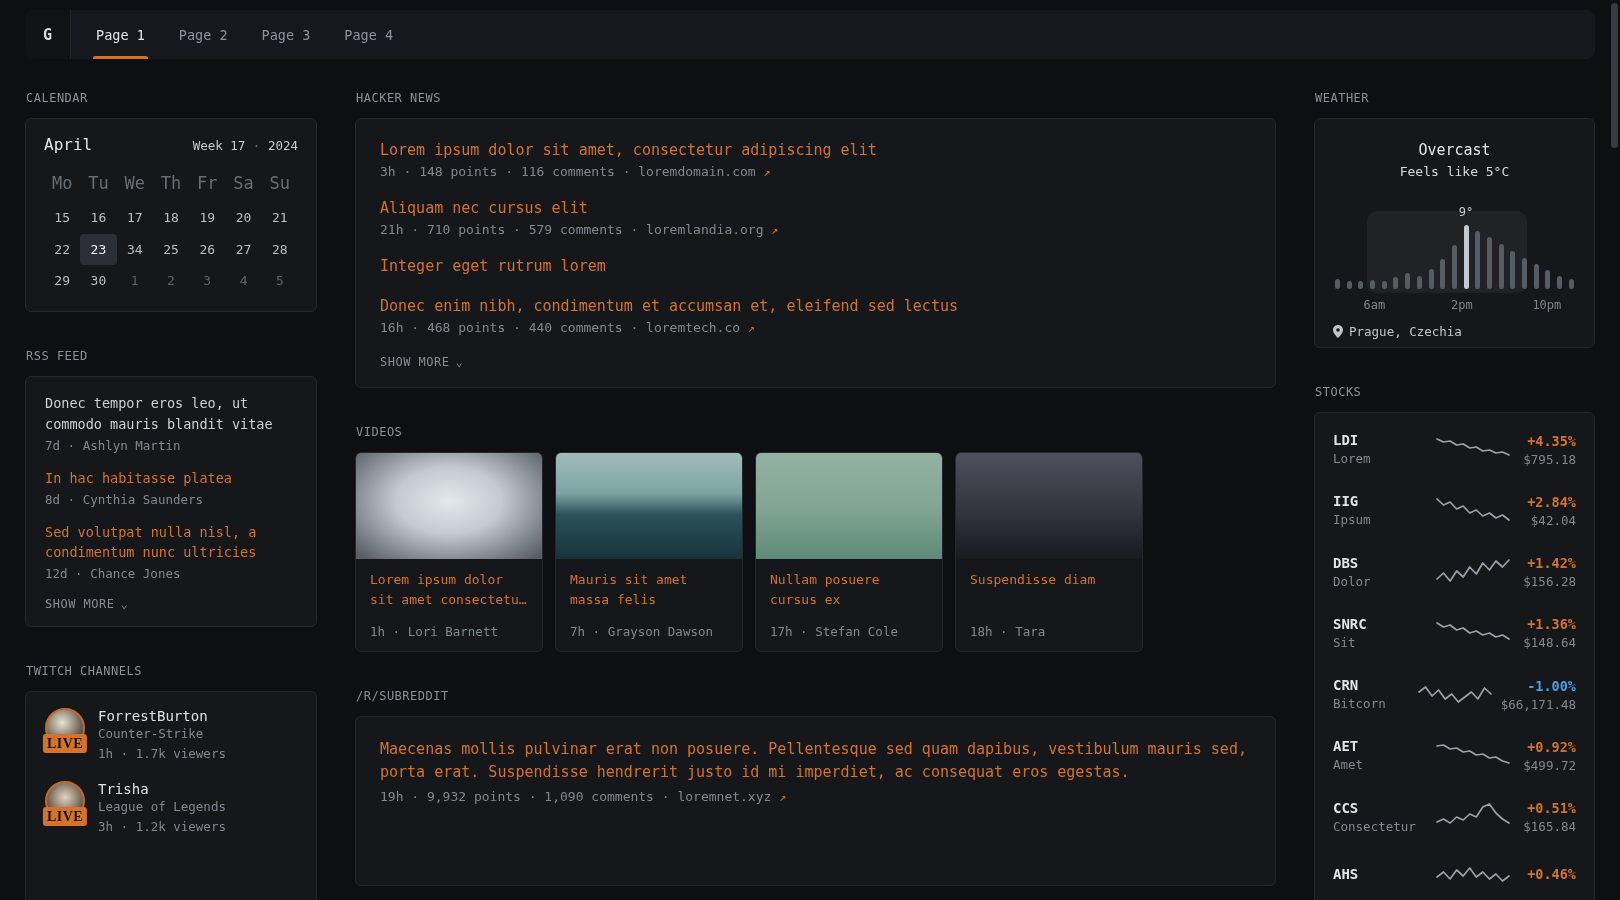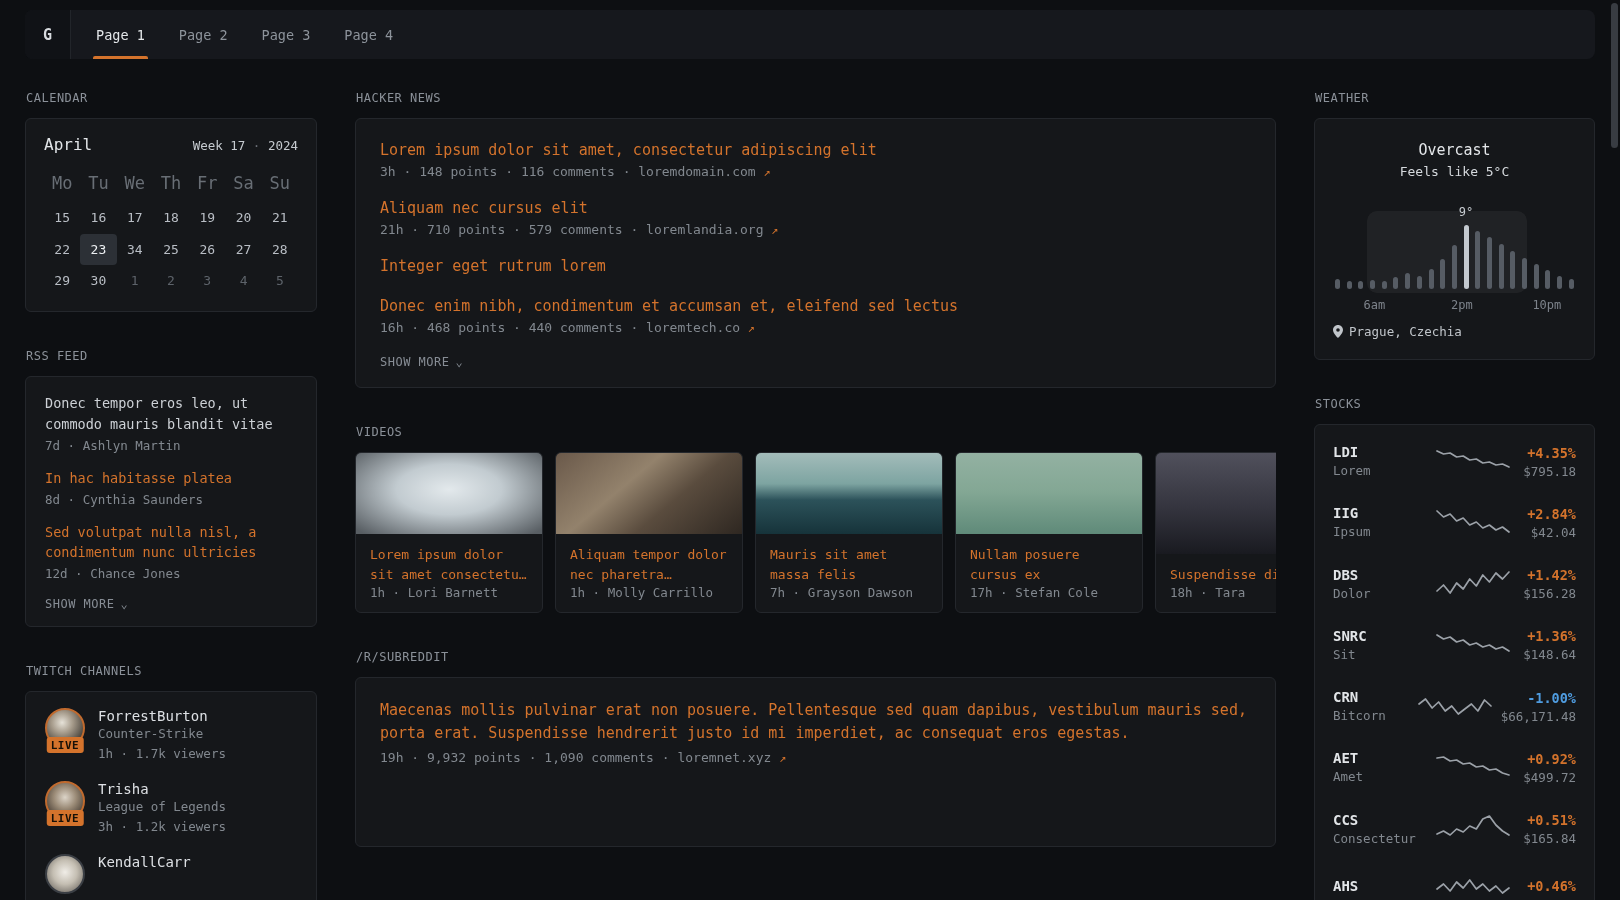--- a/index.html
+++ b/index.html
@@ -129,45 +129,46 @@
   .avatar.no-live { border-color: #3a3e44; }
   .av-1 { background: radial-gradient(circle at 42% 35%, #e6e2d8 0%, #a59a8a 34%, #423d36 78%); }
   .av-2 { background: radial-gradient(circle at 50% 40%, #dcd4c8 0%, #9a8a76 40%, #4a4036 80%); }
   .av-3 { background: radial-gradient(circle at 50% 45%, #f0ede7 0%, #c4beb2 45%, #76716a 85%); }
   .live-badge {
     position: absolute;
     left: 50%; bottom: -5px;
     transform: translateX(-50%);
     background: var(--accent);
     color: #161007;
-    font-size: 11px;
+    font-size: 14px;
     font-weight: bold;
     letter-spacing: .5px;
     padding: 1.5px 4px;
     border-radius: 3px;
+    font-family: Liberation Serif, serif;
   }
   .ch-name { font-size: 14px; color: #dde0e4; margin-bottom: 2px; }
   .ch-game, .ch-meta { line-height: 1.55; }
 
   
   .hn-card { padding: 21px 24px 18px; }
   .hn-item { margin-bottom: 19px; }
   .hn-title { display: block; font-size: 15px; line-height: 1.4; margin-bottom: 3px; }
   .hn-meta { font-size: 13px; }
 
   
   .videos-row { display: flex; gap: 12px; overflow: hidden; }
   .video-card {
     flex: 0 0 188px;
     background: var(--card);
     border: 1px solid var(--border);
     border-radius: 6px;
     overflow: hidden;
     display: flex; flex-direction: column;
-    height: 161px;
+    height: 200px;
   }
   .thumb { height: 106px; width: 100%; }
   .thumb-1 { background: radial-gradient(ellipse at 50% 45%, #e3e9ec 0%, #c2cbd0 40%, #585e63 95%); }
   .thumb-2 { background: linear-gradient(140deg, #6a594a 0%, #93826c 38%, #5a4c3e 62%, #2e2721 100%); }
   .thumb-3 { background: linear-gradient(180deg, #a3bcba 0%, #7da4a1 38%, #2c525a 58%, #16333a 100%); }
   .thumb-4 { background: linear-gradient(180deg, #93b1a2 0%, #83a794 48%, #5f8a79 100%); }
   .thumb-5 { background: linear-gradient(180deg, #50505c 0%, #34343e 55%, #191a20 100%); }
   .v-body { padding: 11px 14px 12px; display: flex; flex-direction: column; flex: 1; }
   .v-title {
     color: var(--accent);
@@ -179,21 +180,21 @@
     overflow: hidden;
   }
   .v-meta { margin-top: auto; }
 
   
   .sub-card { padding: 21px 24px; min-height: 170px; }
   .sub-title { display: block; font-size: 15px; line-height: 1.5; margin-bottom: 6px; }
   .sub-meta { font-size: 13px; }
 
   
-  .weather-card { padding: 18px 18px 20px; text-align: center; }
+  .weather-card { padding: 18px 18px 8px; text-align: center; }
   .w-cond { font-size: 15px; color: #e3e6e9; margin-top: 4px; }
   .w-feels { margin-top: 5px; font-size: 13px; }
   .w-chart { position: relative; height: 118px; margin-top: 16px; }
   .w-day-overlay {
     position: absolute;
     left: 14%; width: 66%;
     bottom: 20px; height: 82px;
     background: rgba(255,255,255,.05);
     border-radius: 10px;
   }
@@ -341,31 +342,20 @@
           <div class="avatar-wrap">
             <div class="avatar av-2"></div>
             <span class="live-badge hide-empty">LIVE</span>
           </div>
           <div class="ch-info">
             <a class="ch-name">Trisha</a>
             <div class="ch-game meta">League of Legends</div>
             <div class="ch-meta meta">3h · 1.2k viewers</div>
           </div>
         </div>
-        <div class="channel">
-          <div class="avatar-wrap">
-            <div class="avatar av-3 no-live"></div>
-
-          </div>
-          <div class="ch-info">
-            <a class="ch-name">KendallCarr</a>
-            
-            
-          </div>
-        </div>
       </div>
     </section>
 
   </div>
 
   <div class="col">
 
     <section>
       <h2 class="sec">HACKER NEWS</h2>
       <div class="card hn-card">
@@ -408,27 +398,20 @@
       <div class="videos-row">
 
         <article class="video-card">
           <div class="thumb thumb-1"></div>
           <div class="v-body">
             <a class="v-title">Lorem ipsum dolor sit amet consectetu…</a>
             <div class="meta v-meta">1h · Lori Barnett</div>
           </div>
         </article>
 
-        <article class="video-card">
-          <div class="thumb thumb-2"></div>
-          <div class="v-body">
-            <a class="v-title">Aliquam tempor dolor nec pharetra…</a>
-            <div class="meta v-meta">1h · Molly Carrillo</div>
-          </div>
-        </article>
 
         <article class="video-card">
           <div class="thumb thumb-3"></div>
           <div class="v-body">
             <a class="v-title">Mauris sit amet massa felis</a>
             <div class="meta v-meta">7h · Grayson Dawson</div>
           </div>
         </article>
 
         <article class="video-card">

